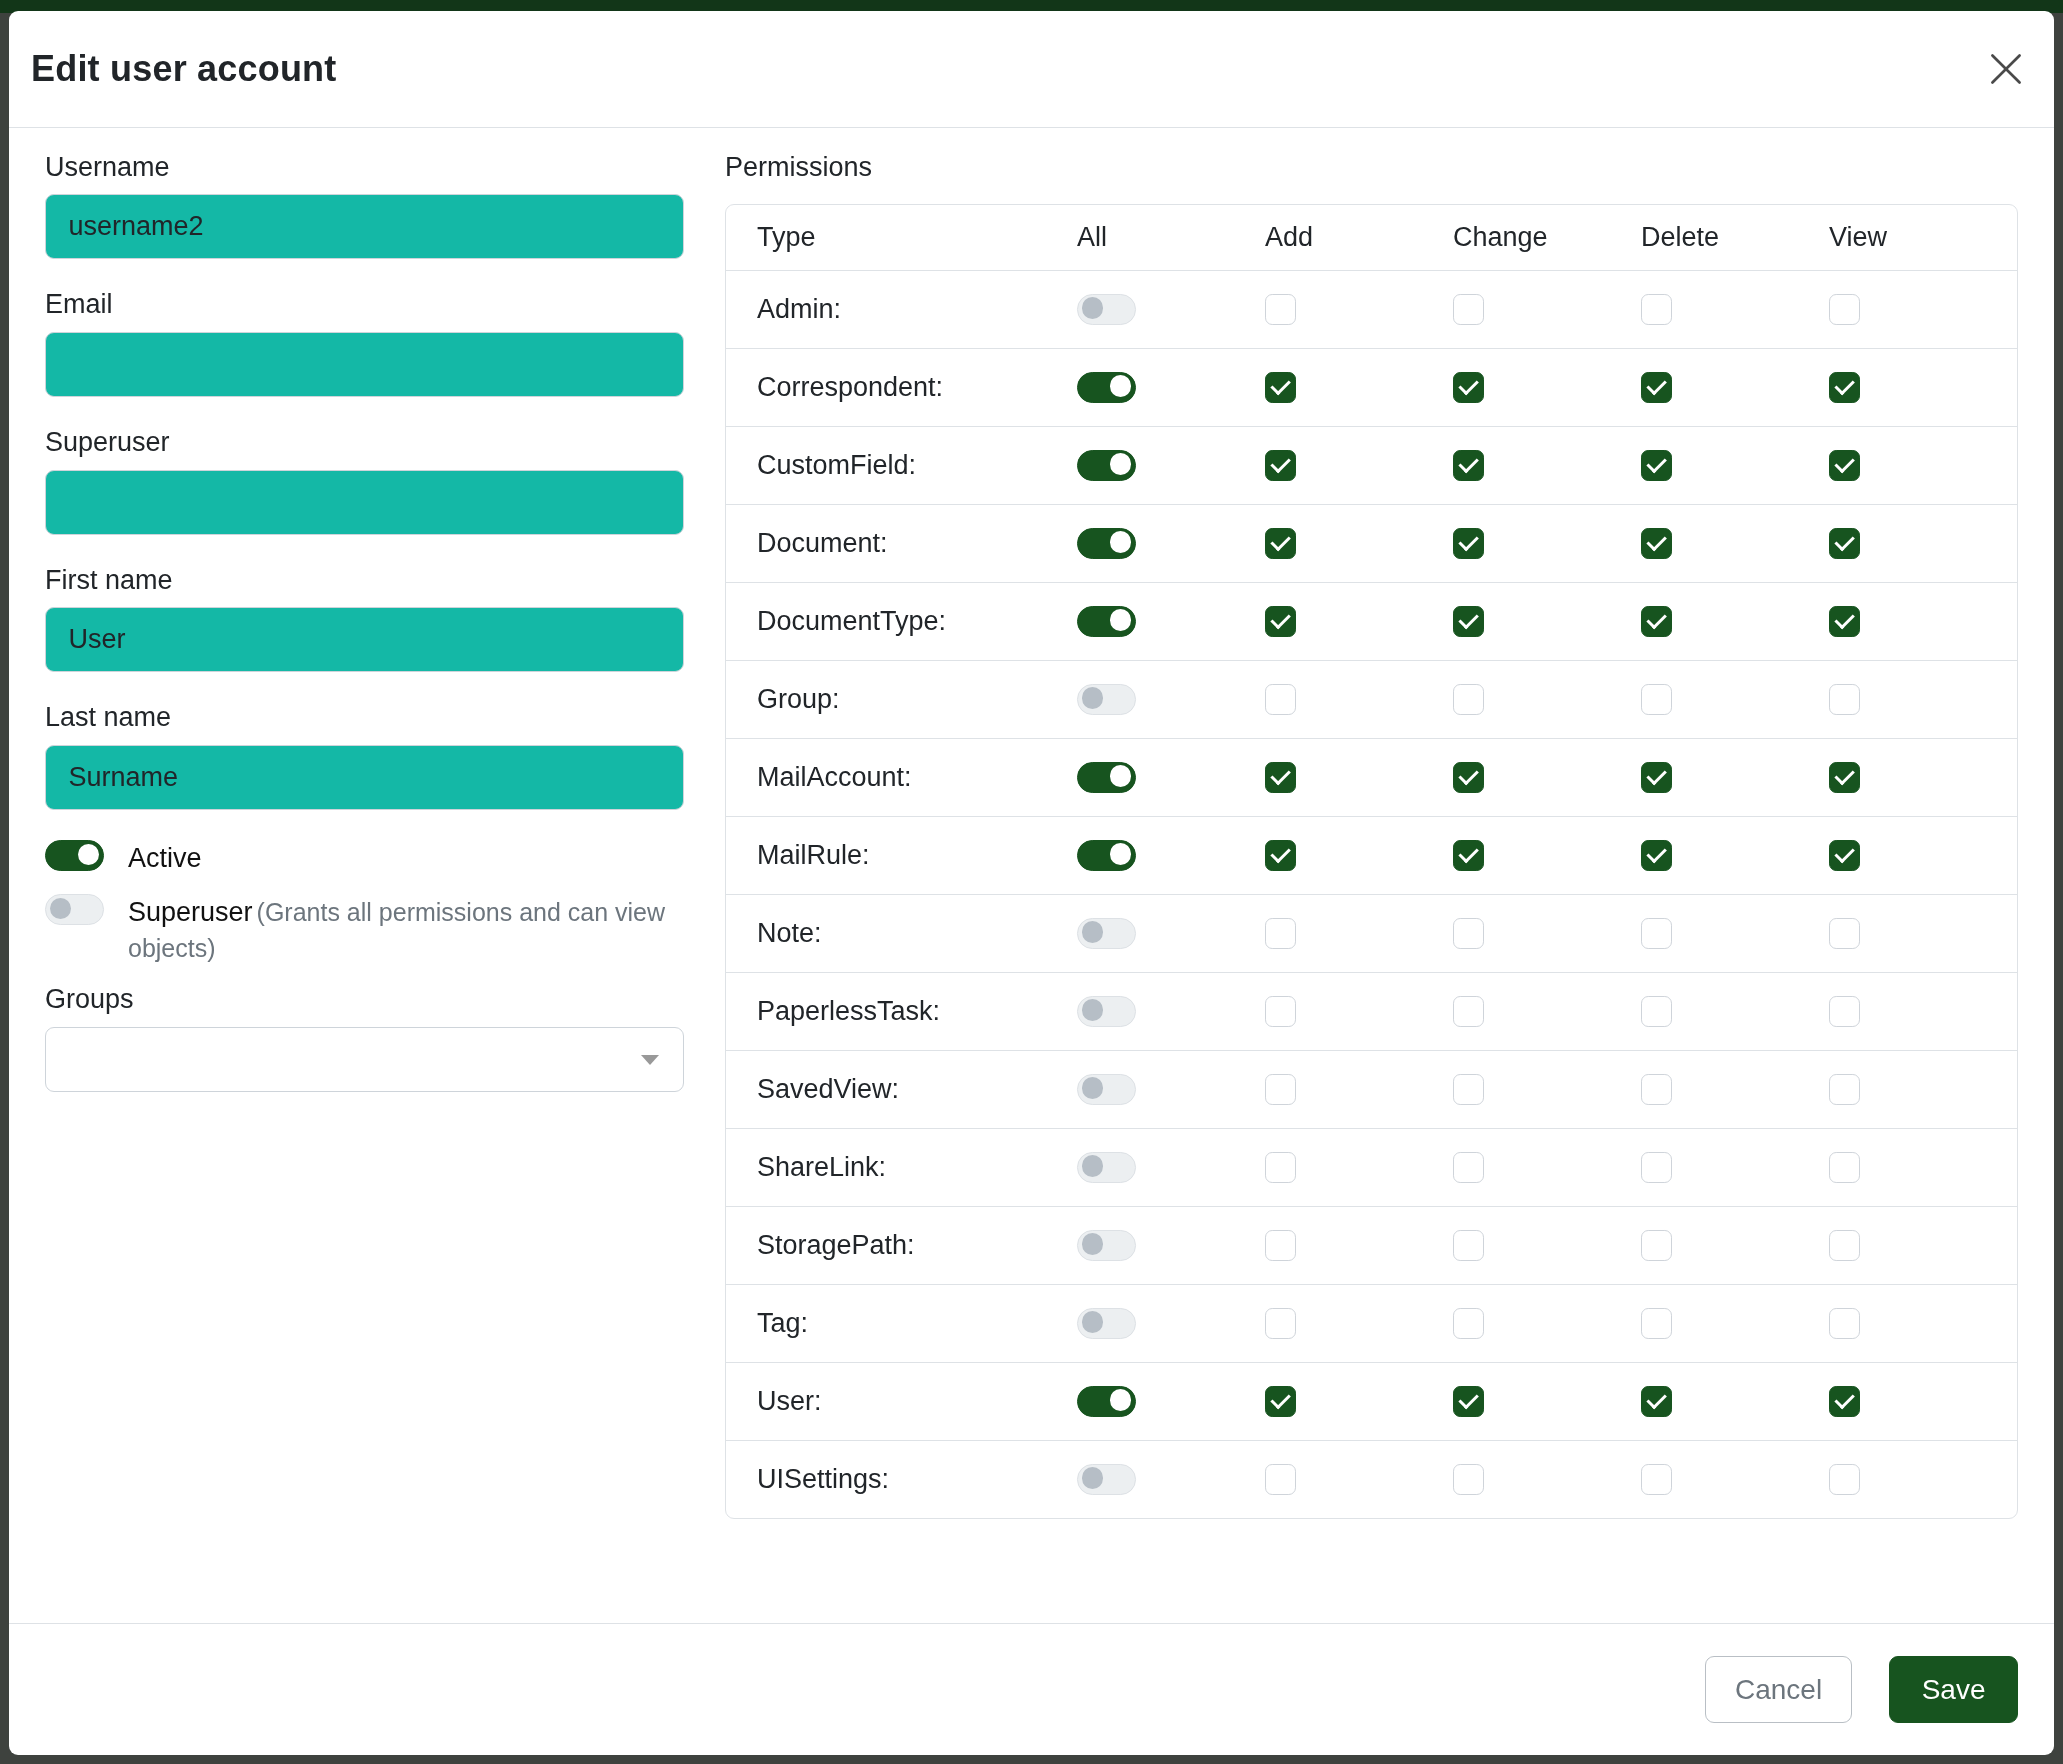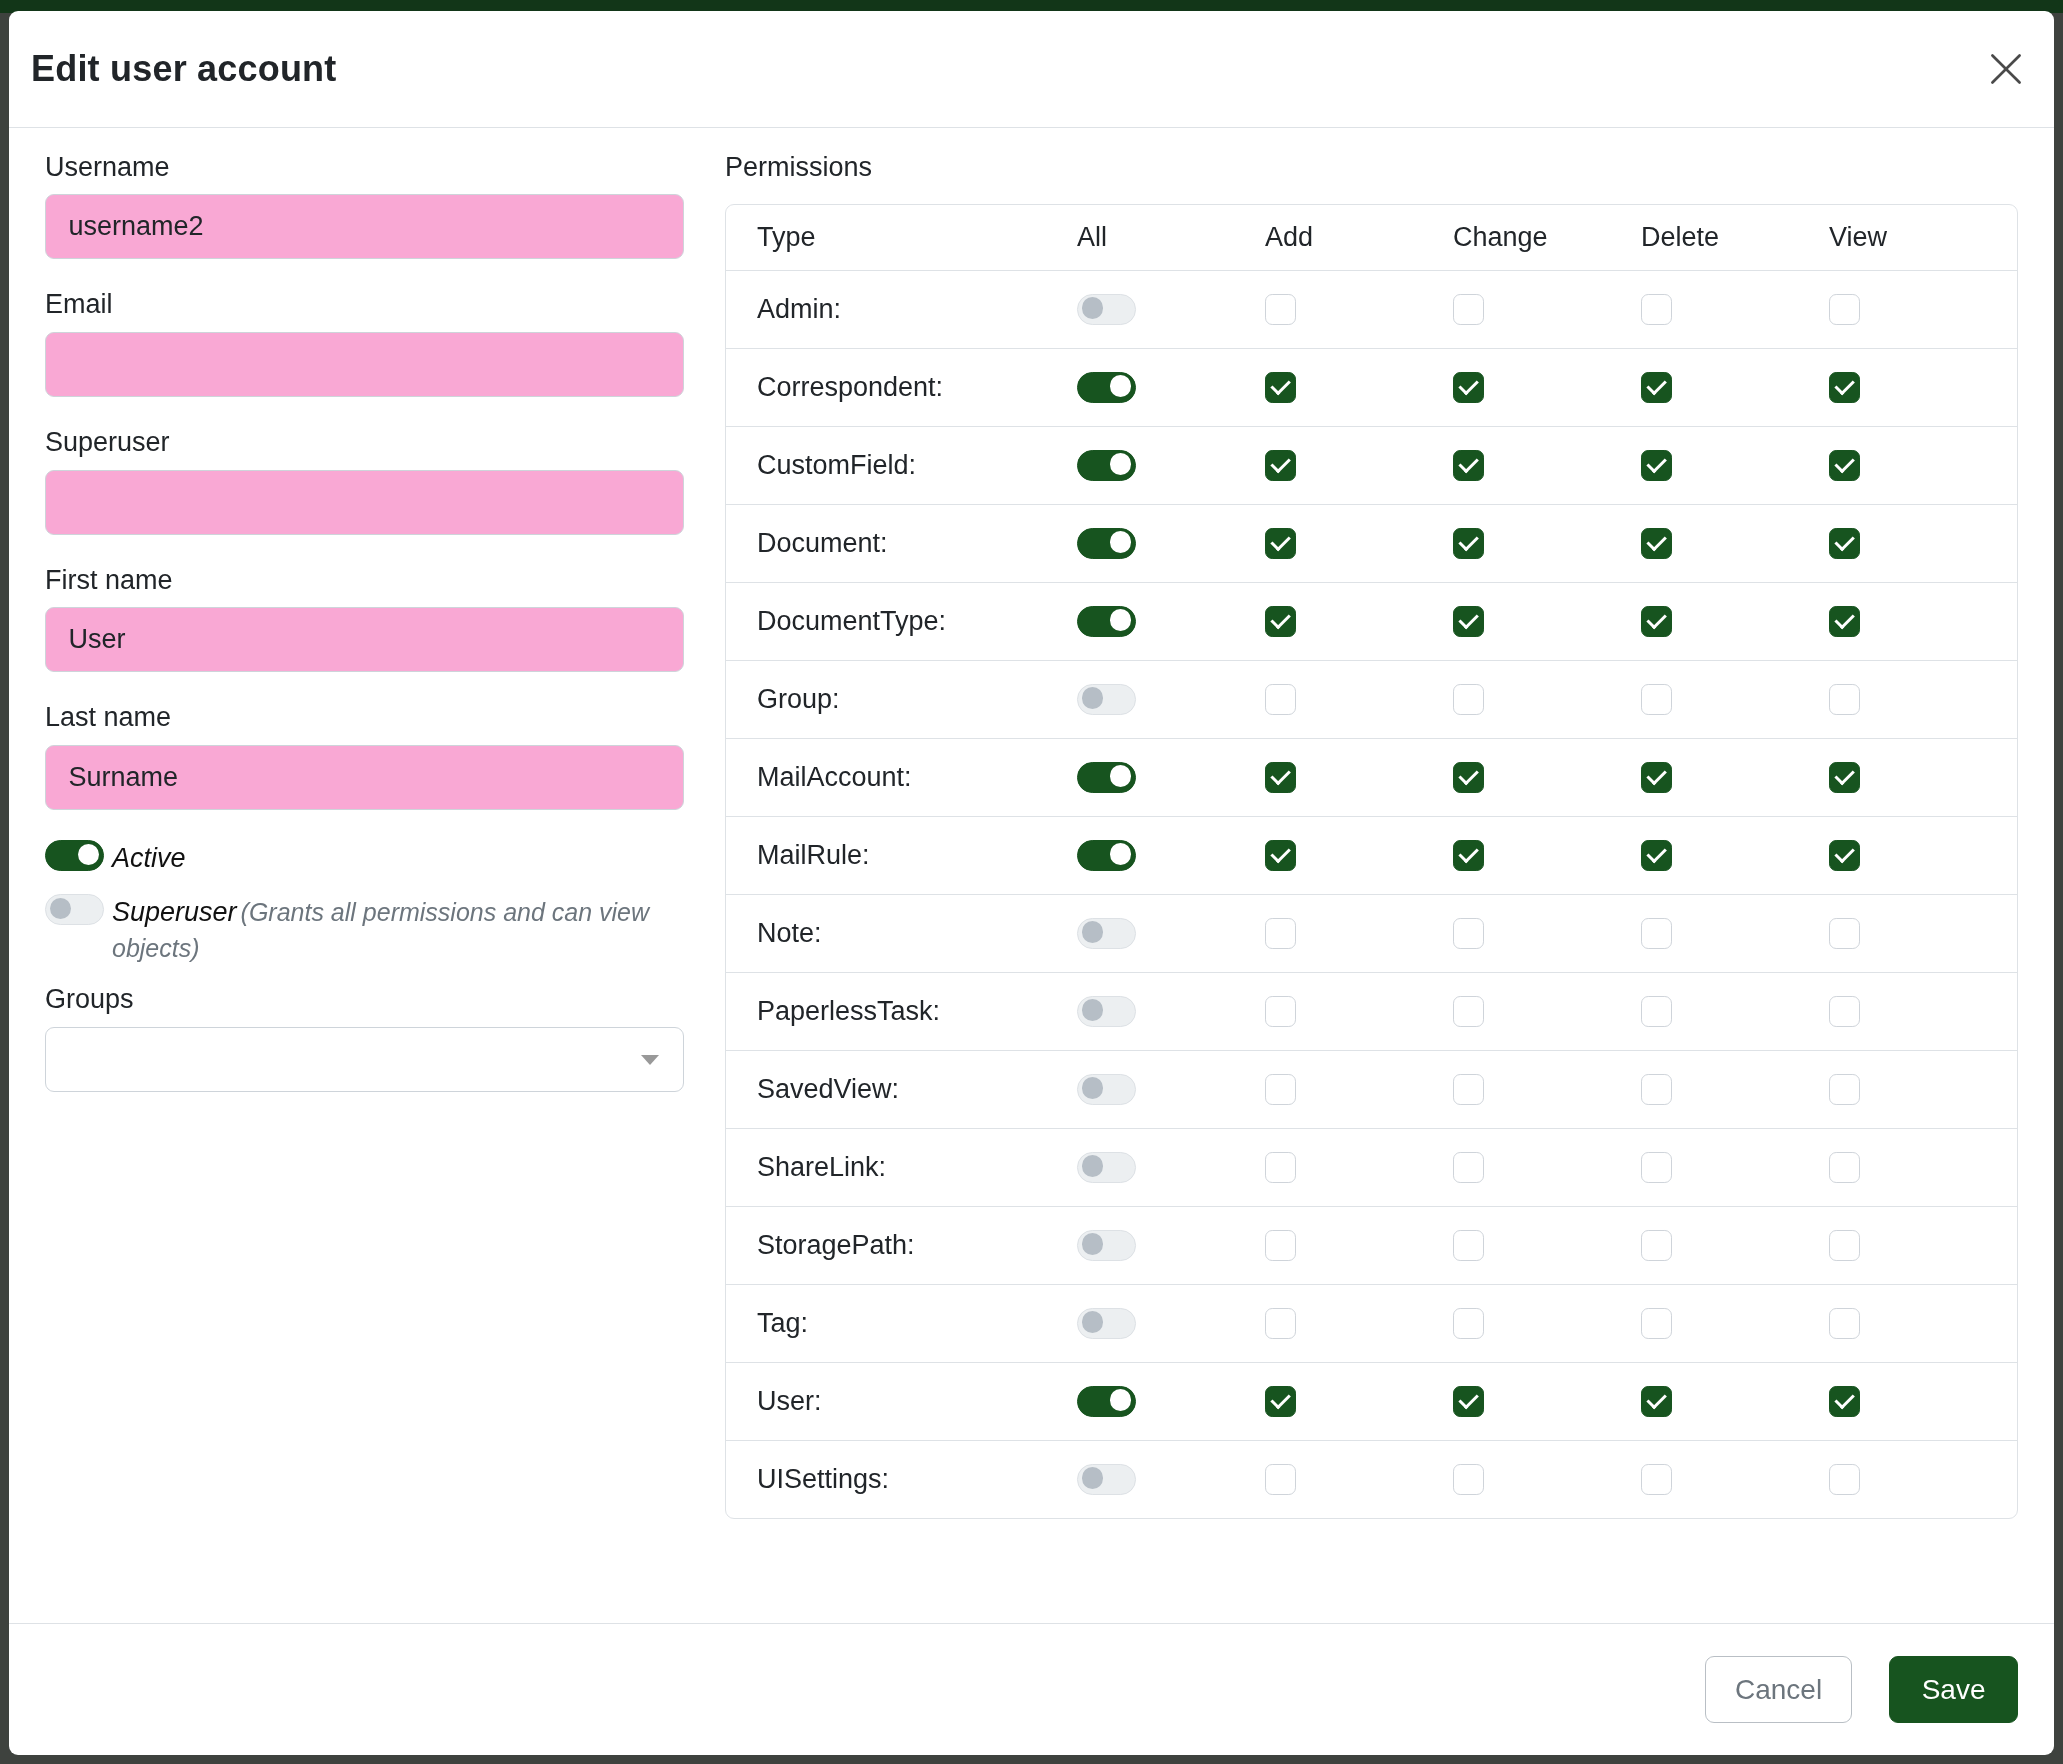--- a/index.html
+++ b/index.html
@@ -36,35 +36,35 @@
     flex: 1; display: grid; grid-template-columns: 639px 1fr; column-gap: 41px;
     padding: 23.4px 36px 0 36px; align-items: start; overflow: hidden;
   }
 
   
   .form-group { margin-bottom: 30px; }
   .form-label { display: block; font-size: 27px; color: var(--text); margin-bottom: 11.7px; }
   .text-input {
     width: 100%; height: 65px; border: 1.8px solid var(--input-border); border-radius: 9px;
     font-size: 27px; color: var(--text); padding: 0 22.5px;
-    font-family: "Liberation Sans", sans-serif; background: #f9a8d4; outline: none;
+    font-family: "Liberation Sans", sans-serif; background: #14b8a6; outline: none;
   }
 
   .switch {
     display: inline-block; width: 59px; height: 31px; border-radius: 15.3px;
     background: #eceff1; border: 1.8px solid #dde1e5; position: relative; flex: none; cursor: pointer;
   }
   .switch::after {
     content: ''; position: absolute; top: 2.7px; left: 3.6px; width: 21.6px; height: 21.6px;
     border-radius: 50%; background: #b6bec6;
   }
   .switch.on { background: var(--accent); border-color: var(--accent); }
   .switch.on::after { left: auto; right: 3.6px; background: #fff; }
 
-  .switch-row { display: flex; align-items: flex-start; gap: 8px; margin-bottom: 18px; font-style: italic; }
+  .switch-row { display: flex; align-items: flex-start; gap: 24px; margin-bottom: 18px; }
   .switch-row.first { margin-top: 3.6px; }
   .switch-label { font-size: 27px; font-weight: 500; color: #111; line-height: 36px; }
   .switch-note { font-size: 25px; color: var(--muted); line-height: 36px; }
   .switch-text { flex: 1; }
 
   .groups-group { }
   .select-box {
     position: relative; width: 100%; height: 65px;
     border: 1.8px solid var(--input-border); border-radius: 9px; background: #fff; cursor: pointer;
   }

